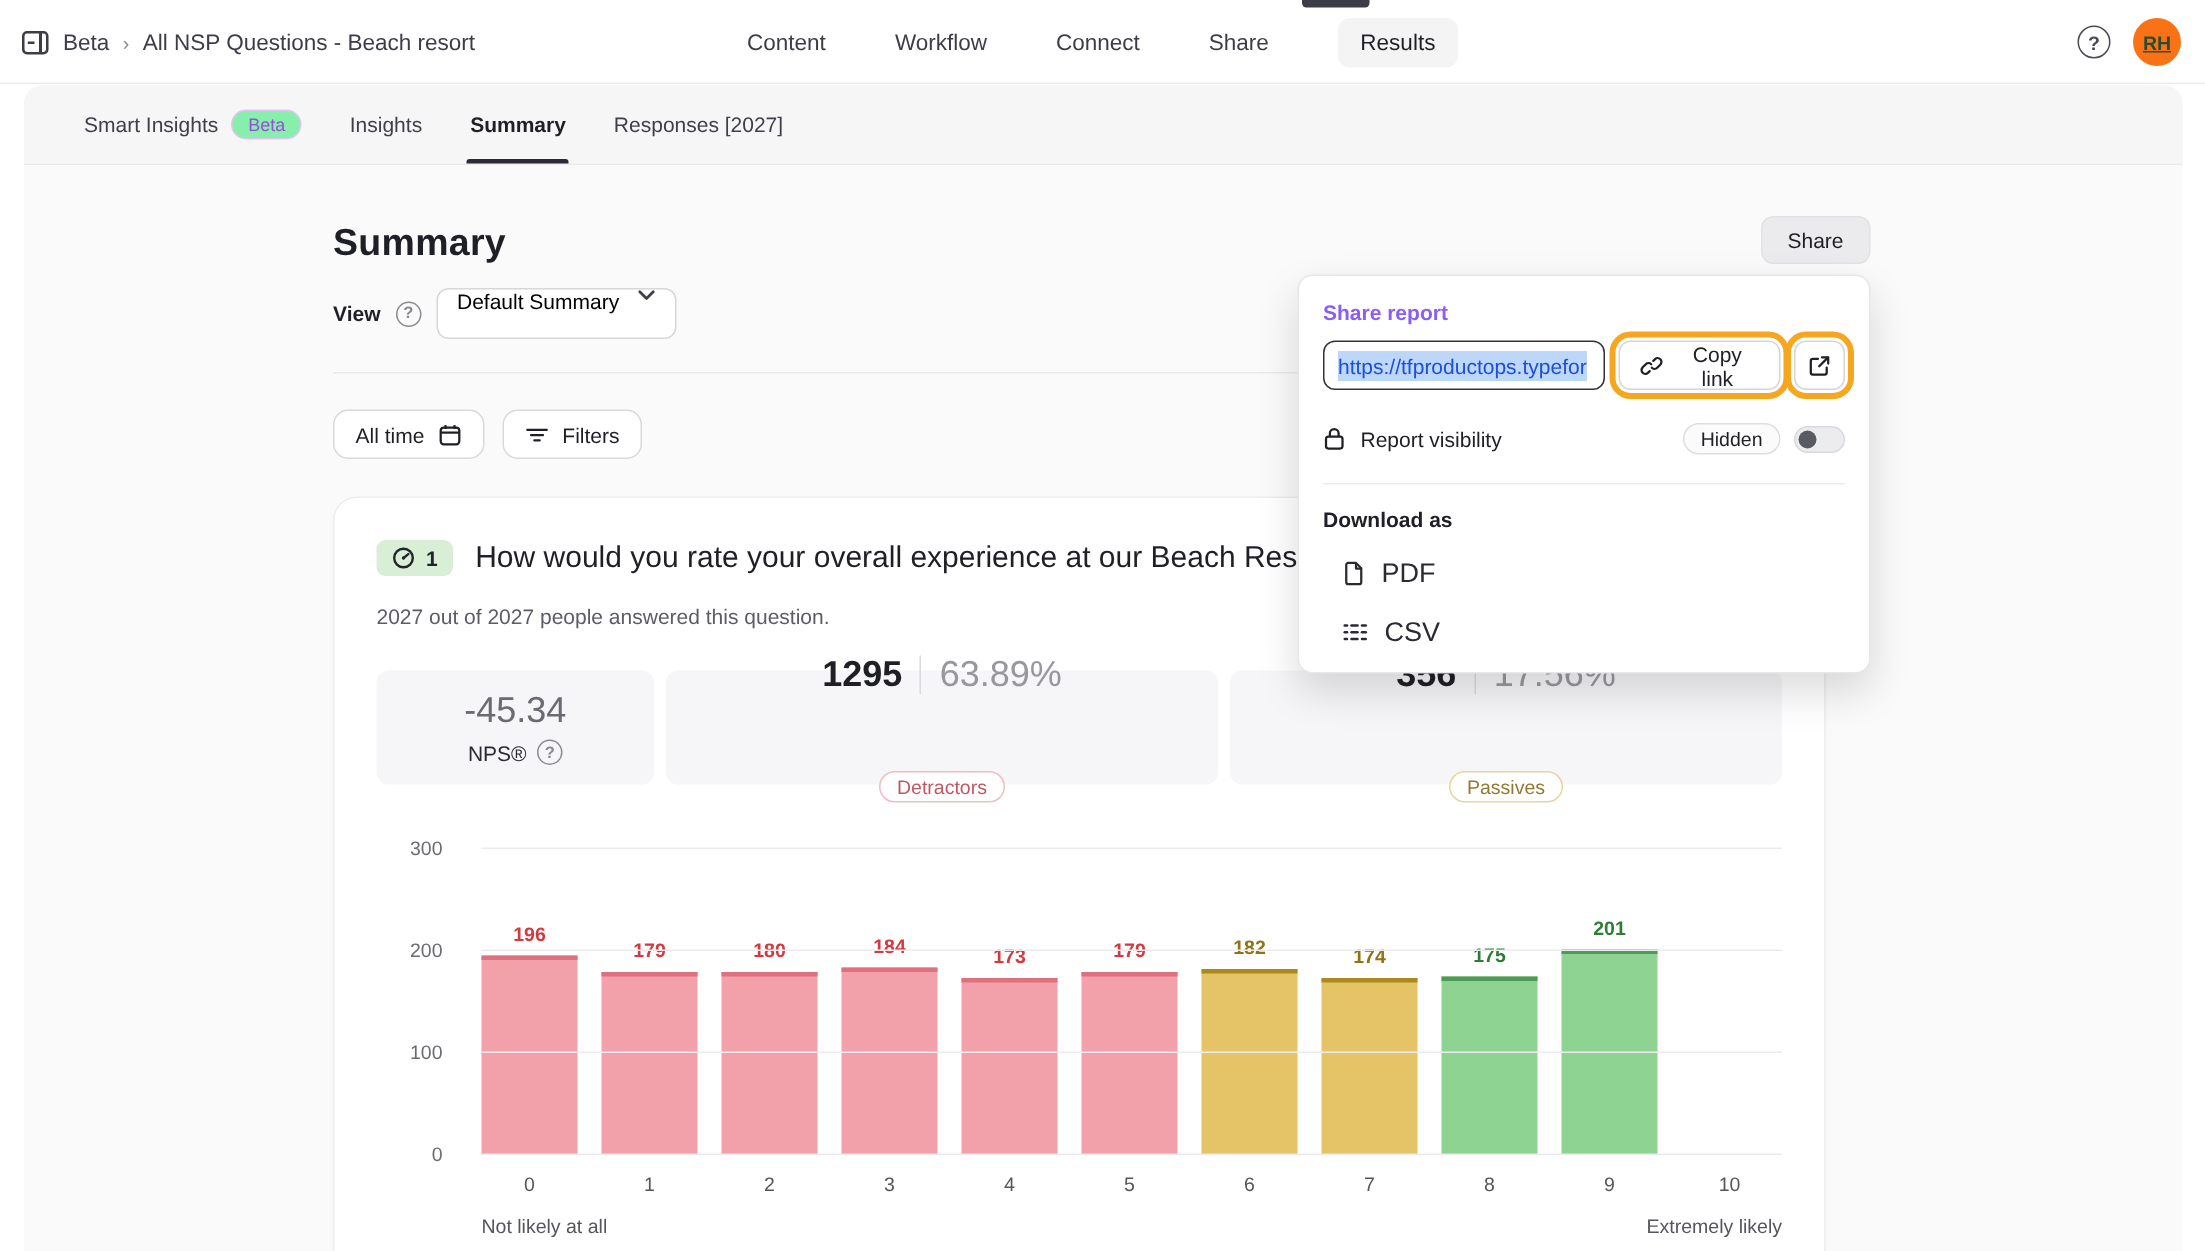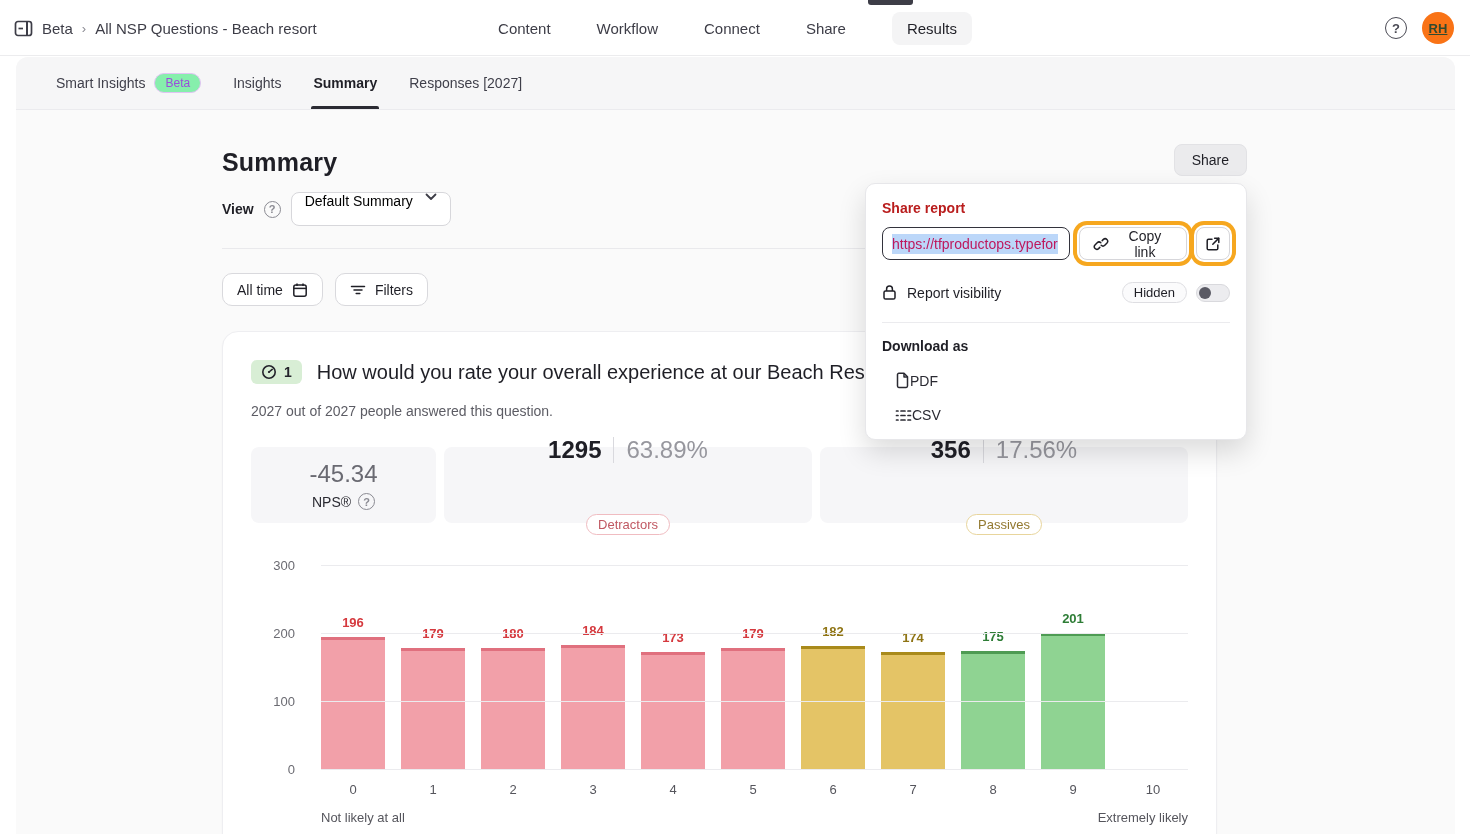--- a/index.html
+++ b/index.html
@@ -84,42 +84,42 @@
   .bar-col { width:64px; position:relative; height:204px; display:flex; align-items:flex-end; }
   .bar { width:64px; border-top-width:3px; border-top-style:solid; }
   .bar-value { position:absolute; width:100%; text-align:center; font-size:13px; font-weight:600; }
   .xticks { display:flex; gap:16px; margin-top:12px; }
   .xticks div { width:64px; text-align:center; font-size:13px; color:#55555c; }
   .axis-ends { display:flex; justify-content:space-between; margin-top:13px; font-size:13px; color:#55555c; }
 
   
   .popover { position:absolute; left:865px; top:183px; width:382px; background:#fff; z-index:40;
     border:1px solid #e7e7ea; border-radius:10px; box-shadow:0 12px 28px rgba(0,0,0,.14); padding:16px; }
-  .pop-title { font-size:14px; font-weight:600; color:#b91c1c; }
+  .pop-title { font-size:14px; font-weight:600; color:#8b5cf6; }
   .pop-input-row { margin-top:11px; display:flex; gap:9px; align-items:center; }
   .url-input { width:192px; height:33px; border:1.5px solid #33333c; border-radius:8px; padding:0 9px;
     display:flex; align-items:center; overflow:hidden; background:#fff; }
-  .url-input span { background:#bcd7f9; font-size:14px; color:#be185d; white-space:nowrap; padding:2px 0; }
+  .url-input span { background:#bcd7f9; font-size:14px; color:#1d4ed8; white-space:nowrap; padding:2px 0; }
   .ring { box-shadow:0 0 0 2px #fff, 0 0 0 6px #f6a71f; }
   .copylink-btn { height:33px; padding:0 13px; background:#fff; border:1px solid #d6d6da; border-radius:8px;
     display:flex; align-items:center; gap:8px; font-size:14px; color:#1f1f26; cursor:pointer; }
   .ext-btn { width:35px; height:33px; background:#fff; border:1px solid #d6d6da; border-radius:8px;
     display:flex; align-items:center; justify-content:center; cursor:pointer; }
   .vis-row { margin-top:22px; display:flex; align-items:center; gap:10px; }
   .vis-label { font-size:14px; color:#1f1f26; }
   .vis-right { margin-left:auto; display:flex; align-items:center; gap:9px; }
   .hidden-pill { border:1px solid #dedee2; background:#fbfbfc; border-radius:11px; padding:2px 11px;
     font-size:13px; color:#1f1f26; }
   .toggle { width:34px; height:18px; border-radius:9px; background:#ececef; border:1px solid #d9d9dd;
     position:relative; cursor:pointer; }
   .toggle .knob { position:absolute; left:2px; top:2px; width:12px; height:12px; border-radius:50%; background:#5a5a64; }
   .pop-divider { margin:19px 0 15px; height:1px; background:#ebebee; }
   .dl-title { font-size:14px; font-weight:600; }
-  .dl-item { margin-top:18px; padding-left:13px; display:flex; align-items:center; gap:0;
-    font-size:14px; color:#2a2a32; cursor:pointer; }
+  .dl-item { margin-top:18px; padding-left:13px; display:flex; align-items:center; gap:11px;
+    font-size:18px; color:#2a2a32; cursor:pointer; }
 
   svg { display:block; }
 </style>
 </head>
 <body>
 
 <div class="topbar">
   <div class="tooltip-remnant"></div>
 
   <div class="breadcrumb">

